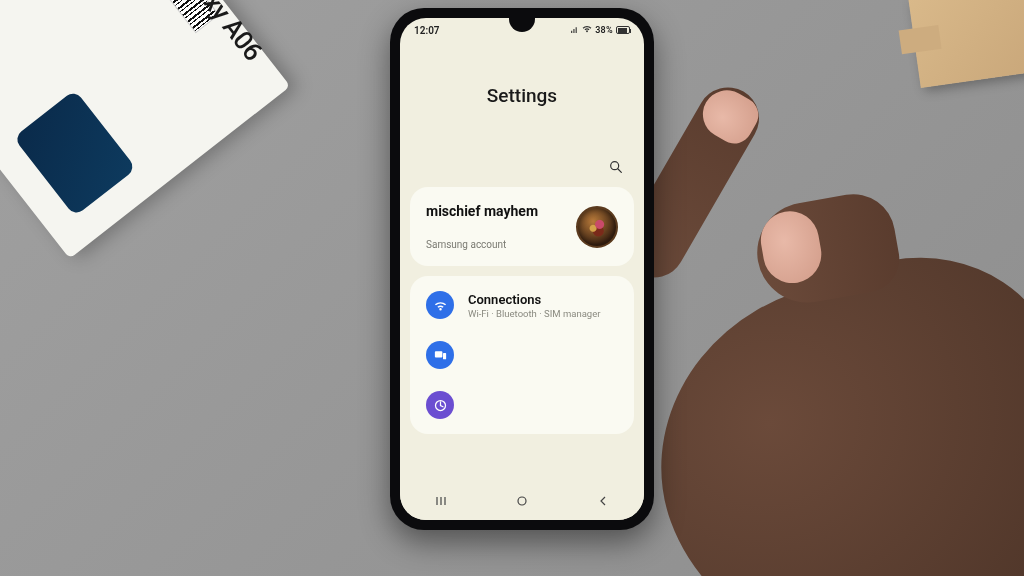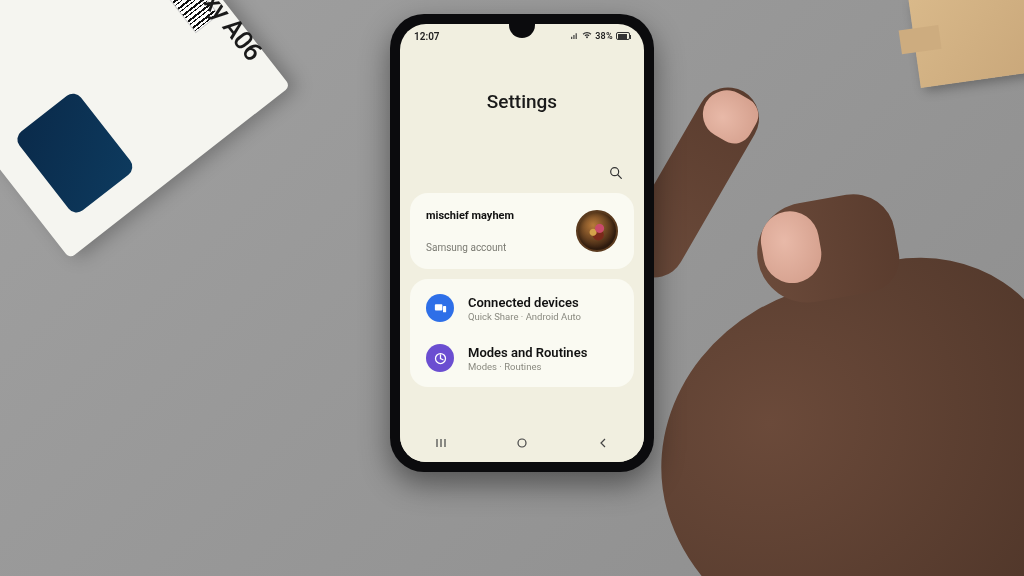--- a/index.html
+++ b/index.html
@@ -92,23 +92,23 @@
   }
   .finger.f1 { width: 210px; height: 62px; top: -170px; left: 30px; transform: rotate(-40deg); }
   .finger.f1::after { content:''; position:absolute; right:4px; top:4px; width:48px; height:54px; background: radial-gradient(ellipse at 40% 40%, #e8b9a8, #d19b88); border-radius: 40px 40px 30px 30px; }
   .thumbf { width: 140px; height: 100px; top: -80px; left: 170px; transform: rotate(10deg); border-radius: 60px 50px 40px 60px; }
   .thumbf::after { content:''; position:absolute; left:6px; top:6px; width:58px; height:72px; background: radial-gradient(ellipse at 40% 40%, #e8b9a8, #d19b88); border-radius: 36px; }
 
   
   .phone {
     position: absolute;
     left: 390px;
-    top: 14px;
+    top: 8px;
     width: 264px;
-    height: 458px;
+    height: 522px;
     background: #0b0b0d;
     border-radius: 34px;
     box-shadow: 0 12px 30px rgba(0,0,0,0.45);
     padding: 10px;
   }
   .screen {
     width: 100%;
     height: 100%;
     background: #f1efe0;
     border-radius: 26px;
@@ -168,21 +168,21 @@
     padding: 4px 0;
   }
   .card + .card { margin-top: 10px; }
 
   .account-row {
     display: flex;
     align-items: center;
     justify-content: space-between;
     padding: 12px 16px;
   }
-  .account-text .name { font-size: 11px; font-weight: 700; color: #111; }
+  .account-text .name { font-size: 14px; font-weight: 700; color: #111; }
   .account-text .sub  { font-size: 10px; color: #7a7a72; margin-top: 20px; }
   .avatar {
     width: 42px; height: 42px; border-radius: 50%;
     background: radial-gradient(circle at 40% 35%, #b87a3a, #3a2212 70%);
     border: 2px solid #5a3a1e;
     box-shadow: inset 0 0 6px rgba(0,0,0,0.5);
     position: relative;
   }
   .avatar::after {
     content:''; position:absolute; inset:6px;
@@ -283,44 +283,47 @@
         <div class="account-text">
           <div class="name">mischief mayhem</div>
           <div class="sub">Samsung account</div>
         </div>
         <div class="avatar"></div>
       </div>
     </div>
 
     <div class="card">
 
+      <div class="list-item">
+        <div class="icon-badge ic-blue">
+          <svg viewBox="0 0 24 24">
+              <path d="M12 20a2 2 0 100-4 2 2 0 000 4zm-5-6a8 8 0 0110 0l-1.7 1.7a5.6 5.6 0 00-6.6 0zM3 10a14 14 0 0118 0l-1.7 1.7a11.6 11.6 0 00-14.6 0z"></path>
+            </svg>
+        </div>
+        <div class="item-text">
+          <div class="t">Connections</div>
+          <div class="s">Wi-Fi · Bluetooth · SIM manager</div>
+        </div>
+      </div>
 
       <div class="list-item">
         <div class="icon-badge ic-blue2">
           <svg viewBox="0 0 24 24">
               <rect x="3" y="5" width="12" height="10" rx="1.5"></rect>
               <rect x="16" y="8" width="5" height="10" rx="1"></rect>
             </svg>
         </div>
-        <div class="item-text">
-          <div class="t">Connected devices</div>
-          <div class="s">Quick Share · Android Auto</div>
-        </div>
       </div>
 
       <div class="list-item">
         <div class="icon-badge ic-purple">
           <svg viewBox="0 0 24 24">
               <circle cx="12" cy="12" r="8" fill="none" stroke="#fff" stroke-width="2"></circle>
               <path d="M12 6v6l4 2" stroke="#fff" stroke-width="2" fill="none" stroke-linecap="round"></path>
             </svg>
-        </div>
-        <div class="item-text">
-          <div class="t">Modes and Routines</div>
-          <div class="s">Modes · Routines</div>
         </div>
       </div>
 
 
 
     </div>
 
     <div class="nav-bar">
       <div><svg viewBox="0 0 24 24">
             <line x1="6" y1="6" x2="6" y2="18"></line>

